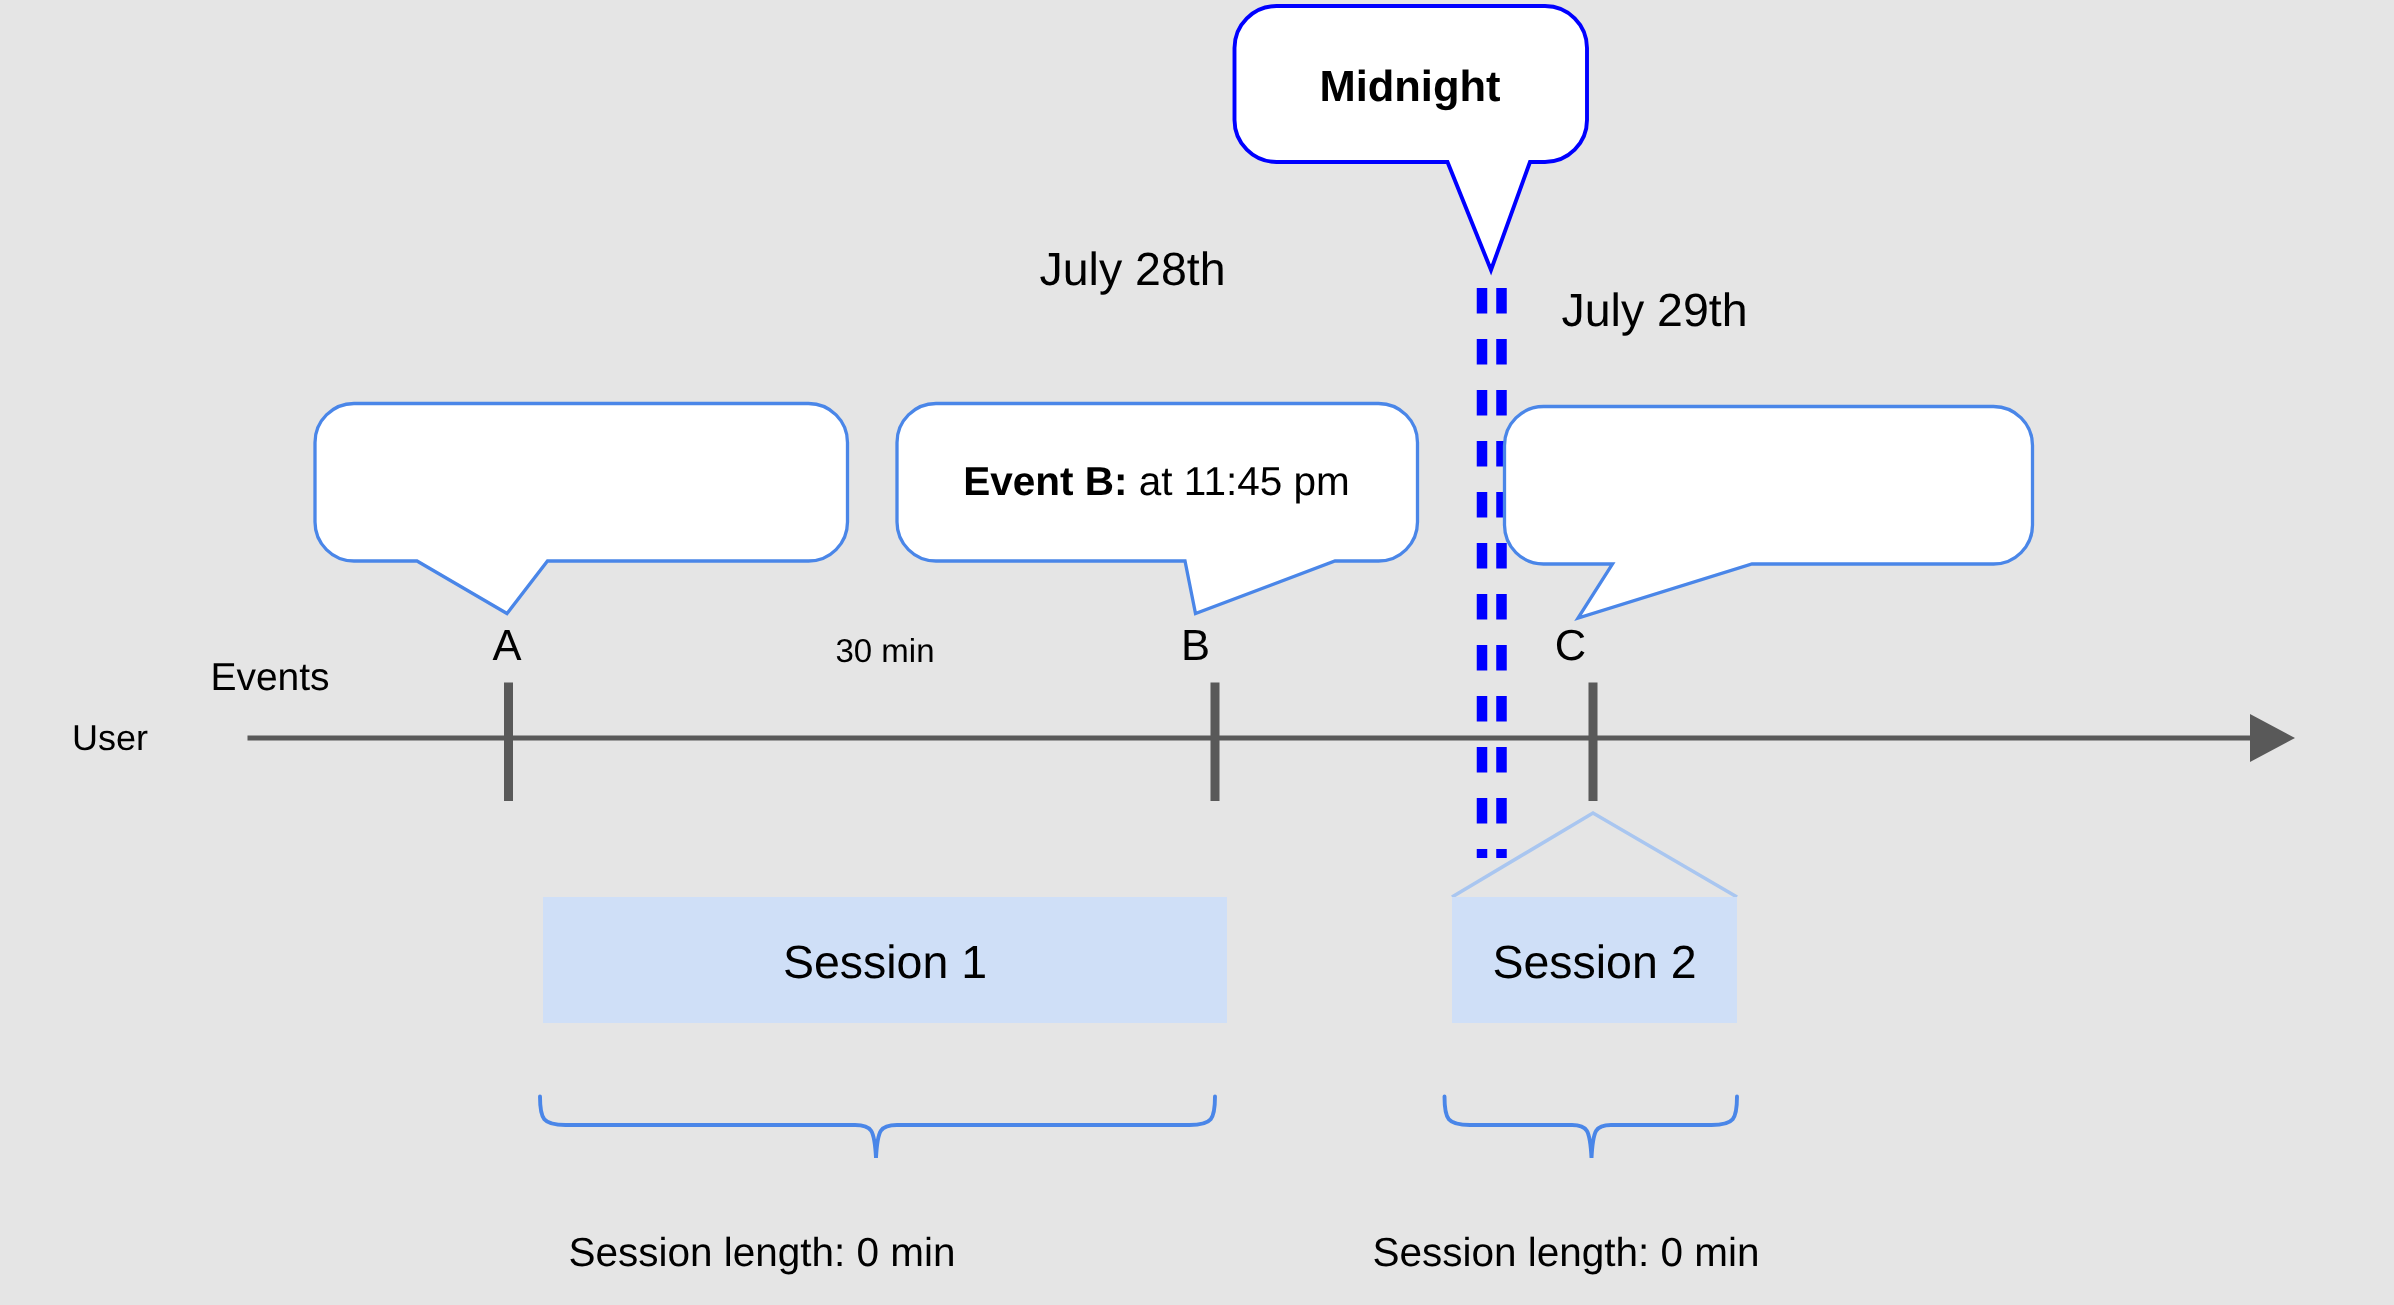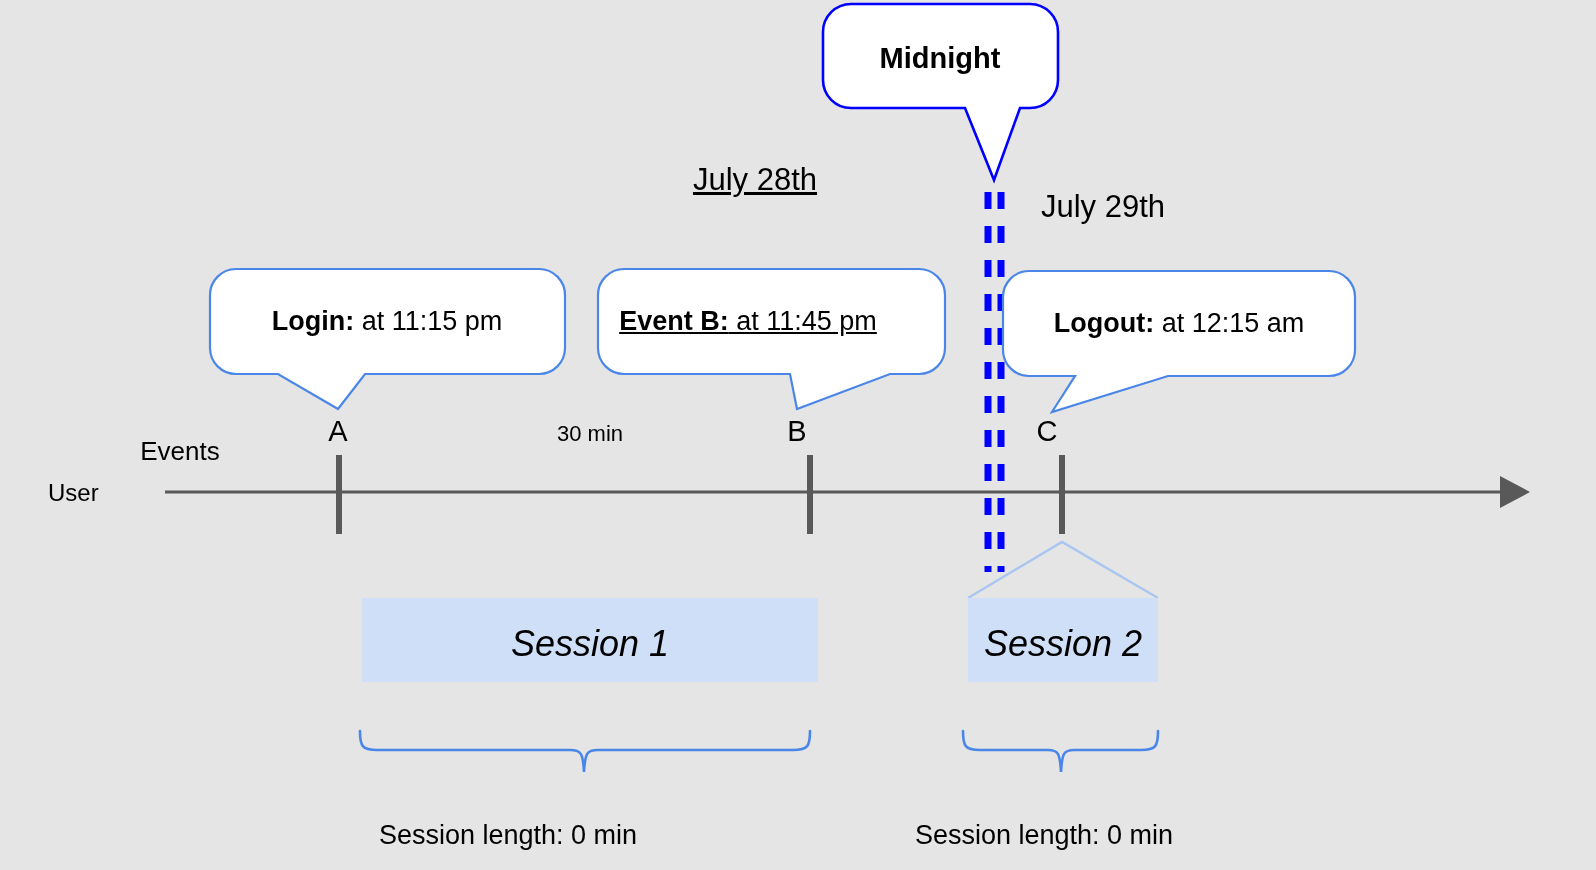--- a/index.html
+++ b/index.html
@@ -59,23 +59,22 @@
   }
   .event-letter {
     font-size: 29px;
     color: #000000;
   }
   .duration-text {
     font-size: 22px;
     color: #000000;
   }
   .session-text {
-    font-size: 36px;
-    color: #000000;
-    font-style: italic;
+    font-size: 31px;
+    color: #000000;
   }
   .session-length-text {
     font-size: 27px;
     color: #000000;
     margin-top: 20px;
   }
   .center {
     transform: translateX(-50%);
   }
 </style>
@@ -183,34 +182,28 @@
                L 1048 750
                C 1058 750, 1060 753, 1061 772
                C 1062 753, 1064 750, 1074 750
                L 1141 750
                C 1156 750, 1158 746, 1158 731" fill="none" stroke="#4a86e8" stroke-width="2.6" stroke-linecap="round"></path>
     </g>
   </svg>
 
   <div class="txt midnight-text center" style="left:940px; top:44px;">Midnight</div>
 
-  <div class="txt date-text center" style="left:755px; top:164px;text-decoration:underline;">July 28th</div>
+  <div class="txt date-text center" style="left:755px; top:164px;">July 28th</div>
   <div class="txt date-text center" style="left:1103px; top:164px;margin-top:27px;">July 29th</div>
 
-  <div class="txt callout-text center" style="left:387px; top:308px;">
-    <b>Login:</b><span> at 11:15 pm</span>
-  </div>
-
-  <div class="txt callout-text center" style="left:748px; top:308px;text-decoration:underline;">
+
+  <div class="txt callout-text center" style="left:771px; top:308px;">
     <b>Event B:</b><span> at 11:45 pm</span>
   </div>
 
-  <div class="txt callout-text center" style="left:1179px; top:310px;">
-    <b>Logout:</b><span> at 12:15 am</span>
-  </div>
 
   <div class="txt axis-label-events center" style="left:180px; top:419px;">Events</div>
 
   <div class="txt event-letter center" style="left:338px; top:417px;">A</div>
   <div class="txt event-letter center" style="left:797px; top:417px;">B</div>
   <div class="txt event-letter center" style="left:1047px; top:417px;">C</div>
 
   <div class="txt duration-text center" style="left:590px; top:423px;">30 min</div>
 
   <div class="txt axis-label-user" style="left:48px; top:481px;">User</div>

